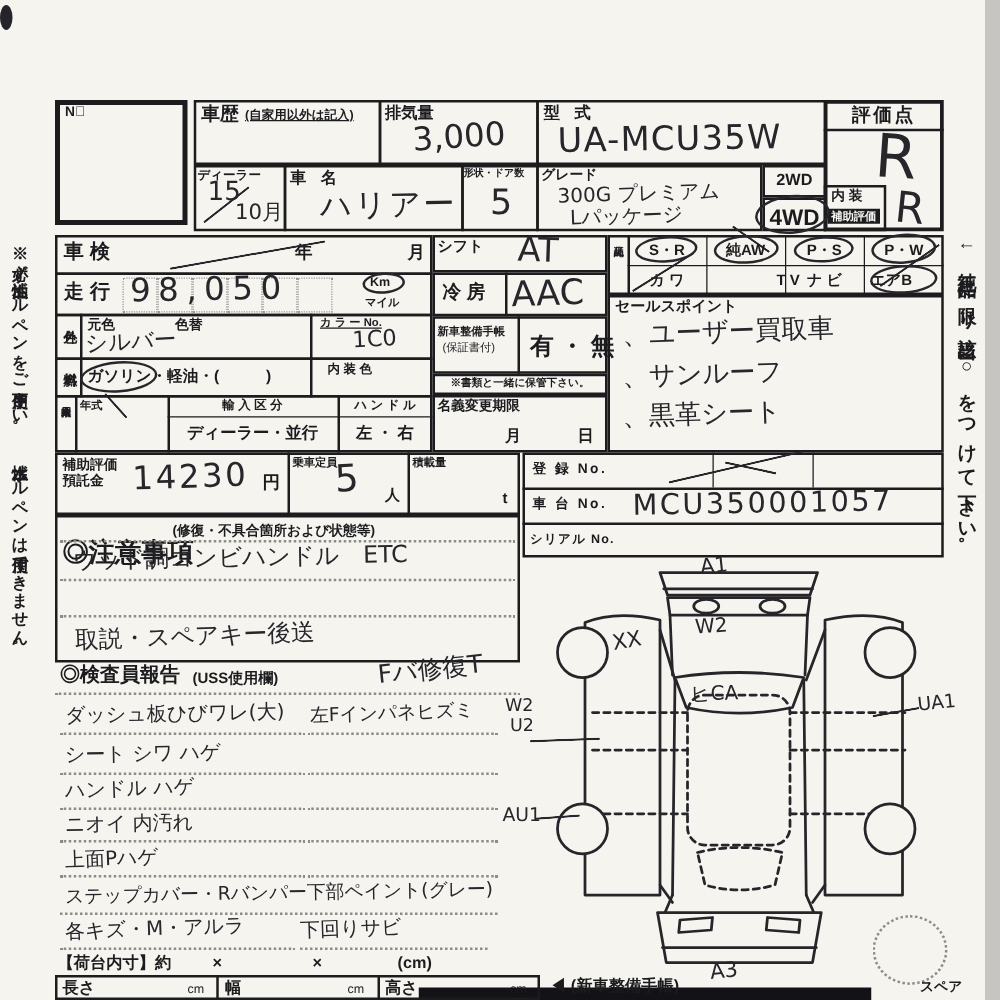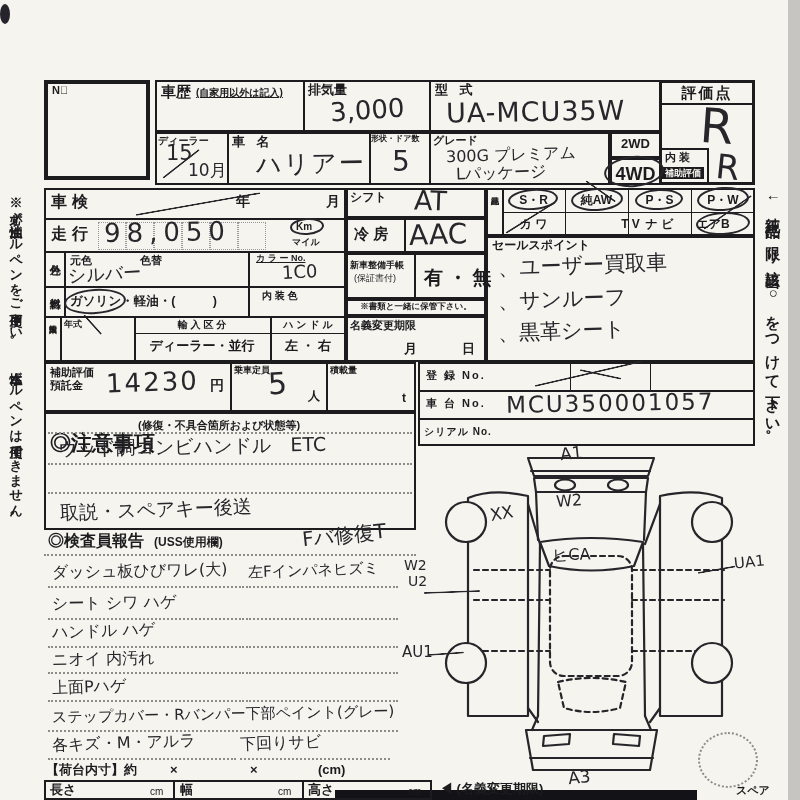--- a/index.html
+++ b/index.html
@@ -258,21 +258,21 @@
 
   <div class="b" style="left:44px;top:780px;width:388px;height:20px;"></div>
   <div class="vl" style="left:173px;top:780px;height:20px;"></div>
   <div class="vl" style="left:302px;top:780px;height:20px;"></div>
   <span class="t bold" style="left:50px;top:783px;font-size:13px;">長さ</span>
   <span class="t" style="left:150px;top:786px;font-size:10px;">cm</span>
   <span class="t bold" style="left:180px;top:783px;font-size:13px;">幅</span>
   <span class="t" style="left:278px;top:786px;font-size:10px;">cm</span>
   <span class="t bold" style="left:308px;top:783px;font-size:13px;">高さ</span>
   <span class="t" style="left:408px;top:786px;font-size:10px;">cm</span>
-  <span class="t bold" style="left:440px;top:782px;font-size:13px;">◀ (名義変更期限)</span>
+  <span class="t bold" style="left:440px;top:782px;font-size:13px;">◀ (新車整備手帳)</span>
 
   <div style="position:absolute;left:428px;top:446px;width:340px;height:350px;">
     <svg width="340" height="350" viewBox="0 0 340 350">
       <g fill="none" stroke="#26262a" stroke-width="2.2" stroke-linejoin="round" stroke-linecap="round">
 
         <path d="M100,12 L226,12 L220,30 L106,30 Z"></path>
         <path d="M103,25 L222,25"></path>
 
         <path d="M106,32 L220,32 L218,46 L108,46 Z"></path>
         <ellipse cx="137" cy="39" rx="10" ry="5.5"></ellipse>

